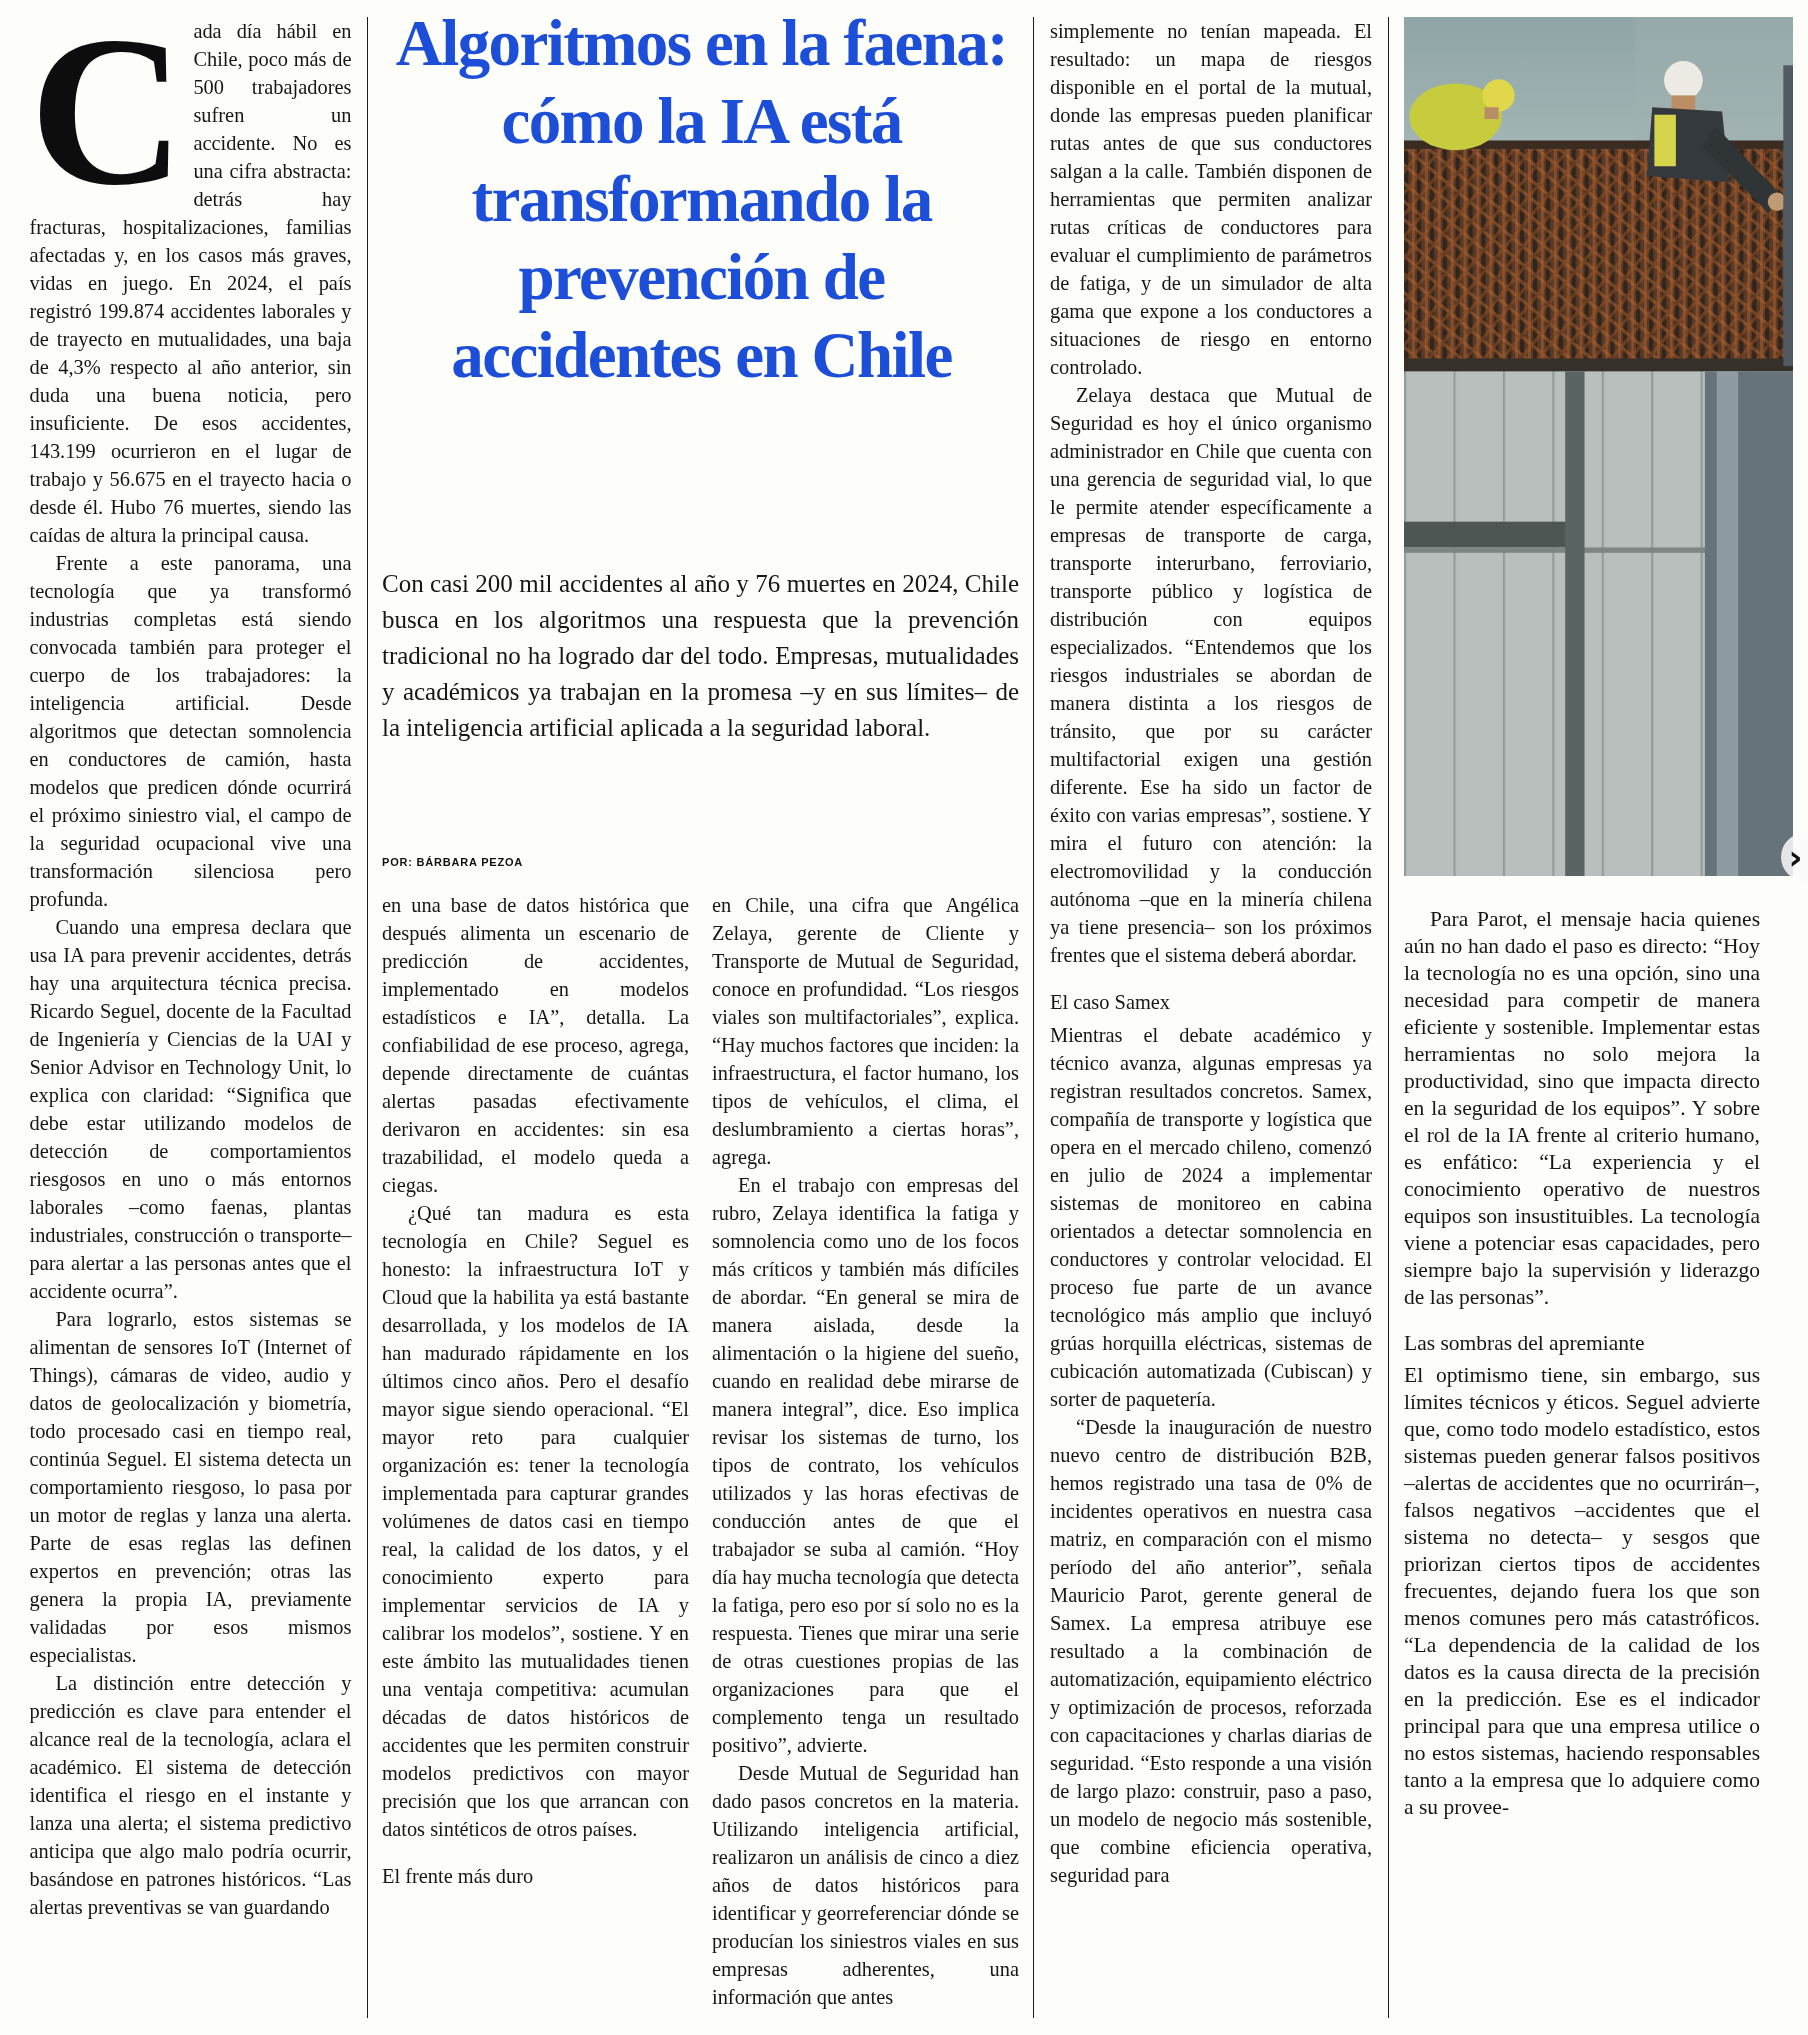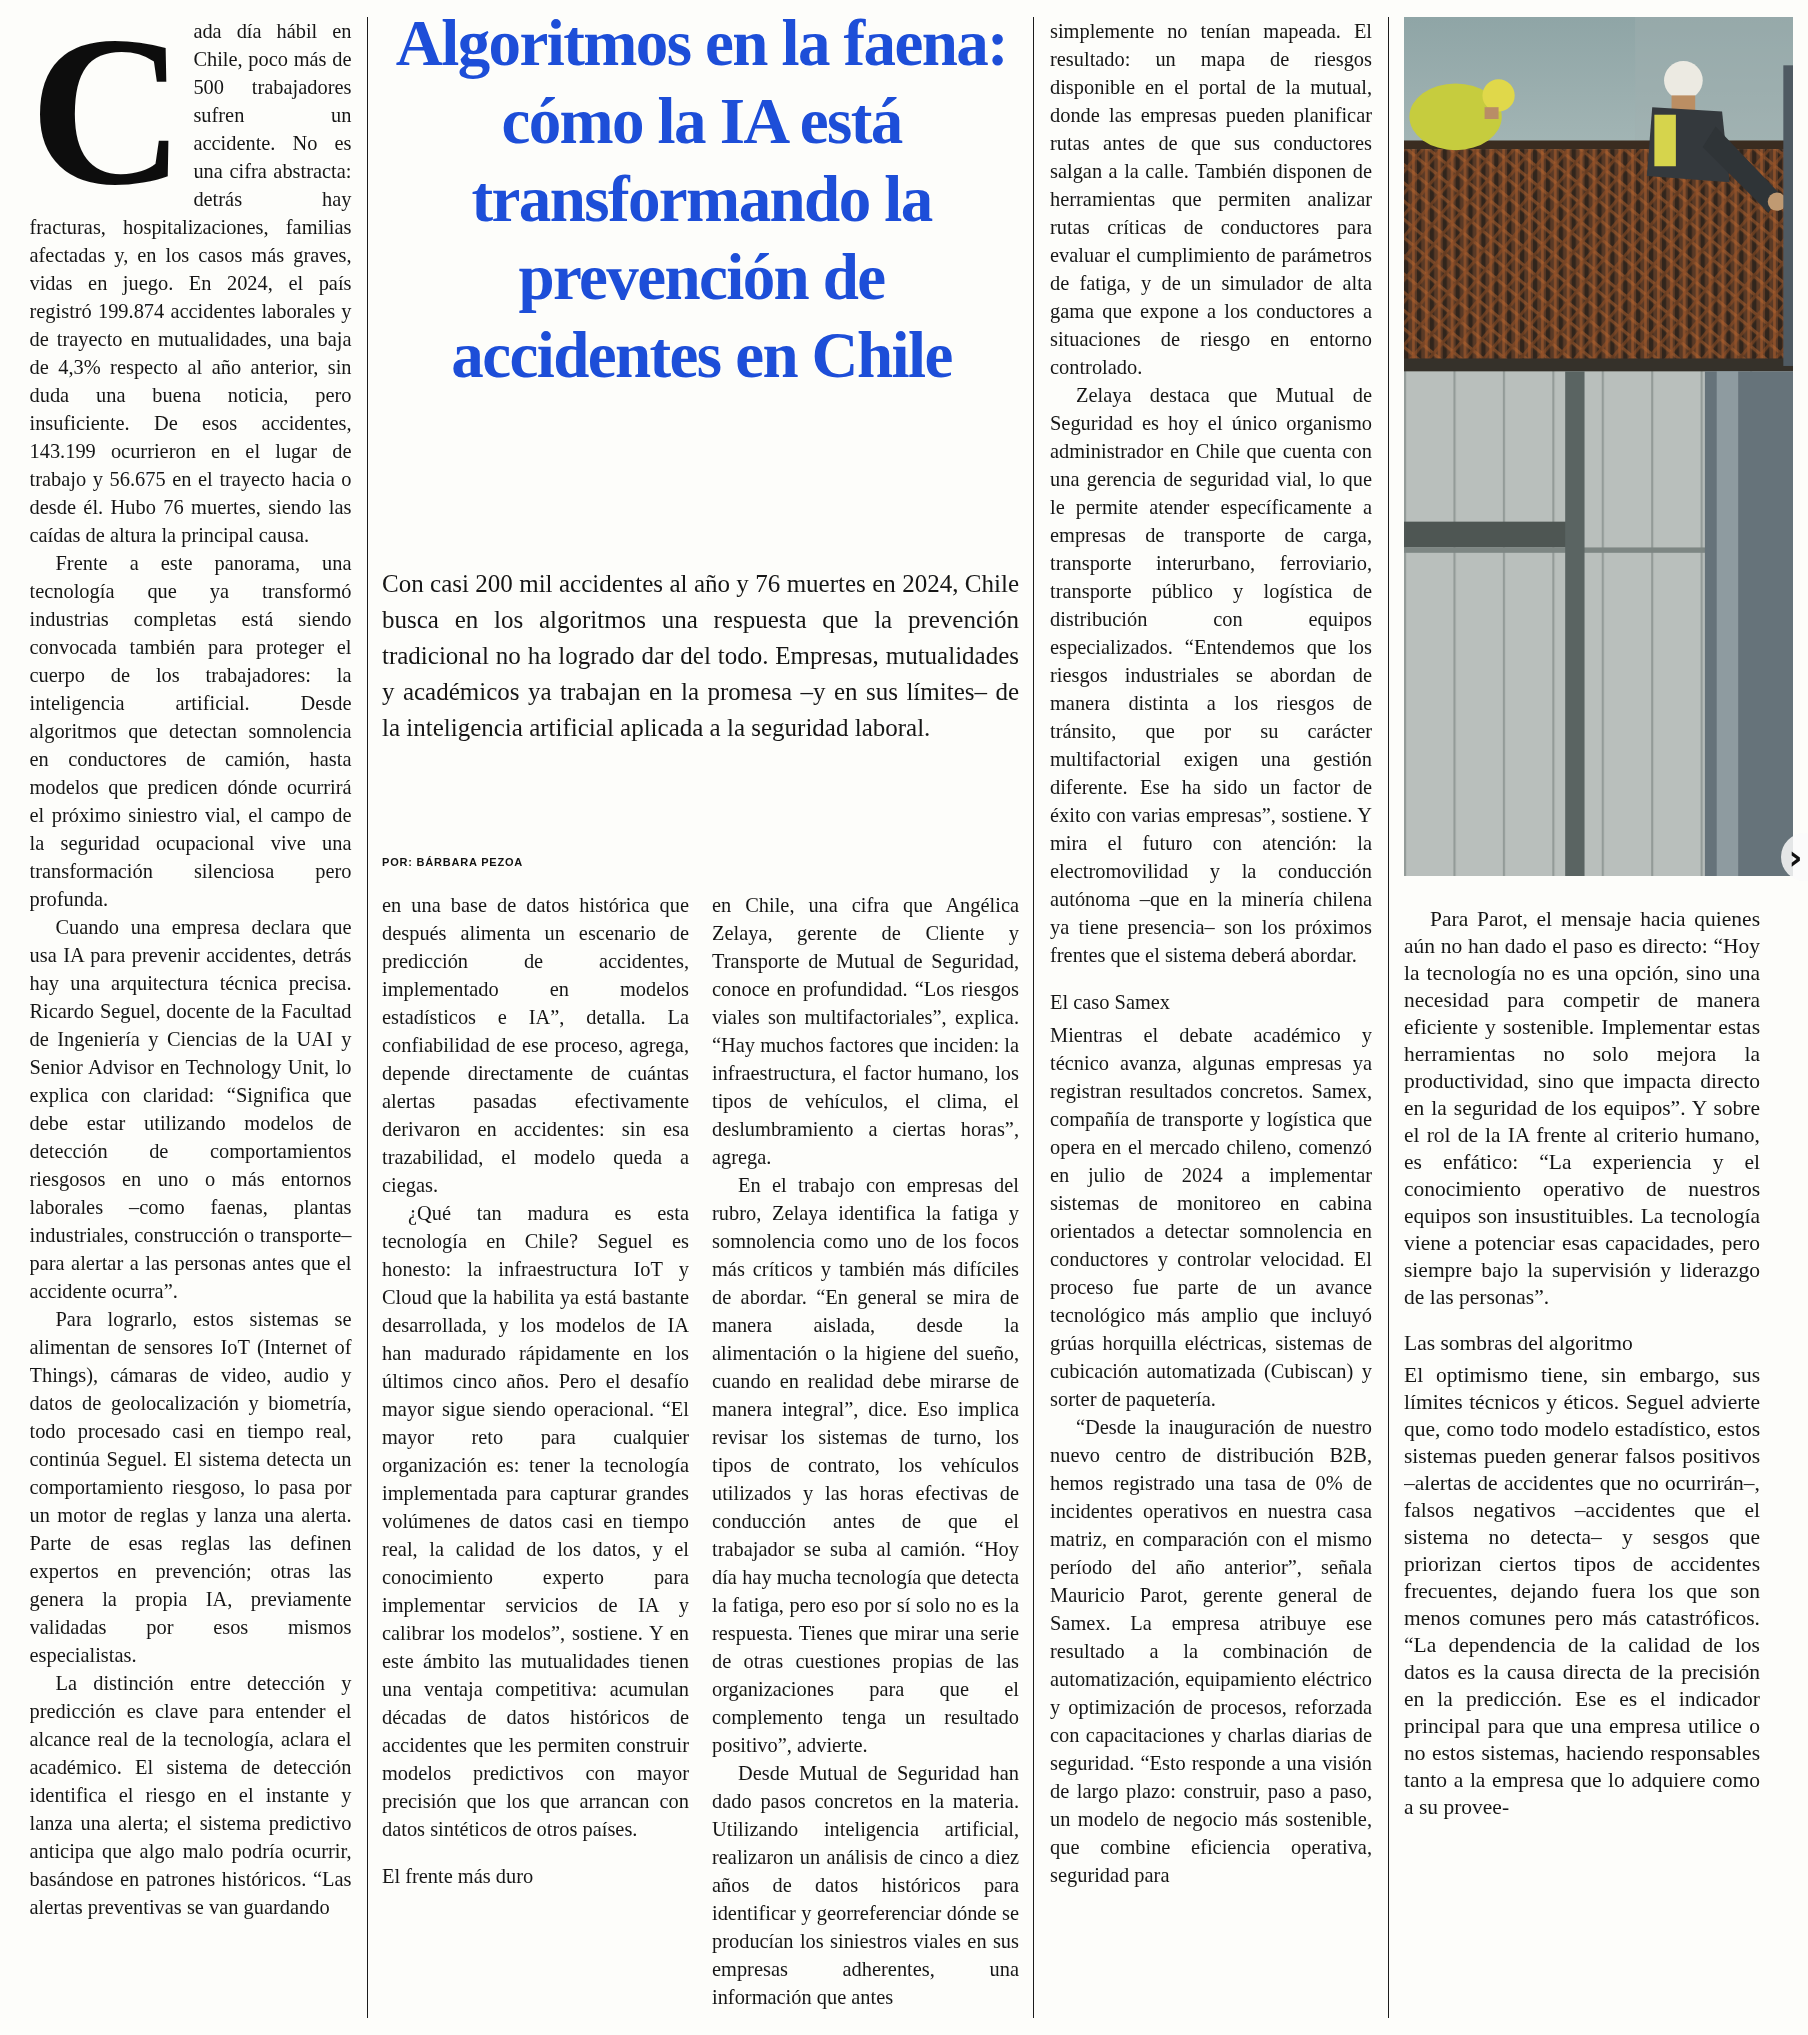--- a/index.html
+++ b/index.html
@@ -133,18 +133,18 @@
       <rect x="582" y="660" width="40" height="940" fill="#8e9ba0"></rect>
     </svg>
   </figure>
 
   <button id="gallery-next" type="button">
     <span>›</span>
   </button>
 
   <section id="col5" class="colblock">
     <p class="indent">Para Parot, el mensaje hacia quienes aún no han dado el paso es directo: “Hoy la tecnología no es una opción, sino una necesidad para competir de manera eficiente y sostenible. Implementar estas herramientas no solo mejora la productividad, sino que impacta directo en la seguridad de los equipos”. Y sobre el rol de la IA frente al criterio humano, es enfático: “La experiencia y el conocimiento operativo de nuestros equipos son insustituibles. La tecnología viene a potenciar esas capacidades, pero siempre bajo la supervisión y liderazgo de las personas”.</p>
-    <p class="sec-h">Las sombras del algoritmo</p>
+    <p class="sec-h">Las sombras del apremiante</p>
     <p>El optimismo tiene, sin embargo, sus límites técnicos y éticos. Seguel advierte que, como todo modelo estadístico, estos sistemas pueden generar falsos positivos –alertas de accidentes que no ocurrirán–, falsos negativos –accidentes que el sistema no detecta– y sesgos que priorizan ciertos tipos de accidentes frecuentes, dejando fuera los que son menos comunes pero más catastróficos. “La dependencia de la calidad de los datos es la causa directa de la precisión en la predicción. Ese es el indicador principal para que una empresa utilice o no estos sistemas, haciendo responsables tanto a la empresa que lo adquiere como a su provee-</p>
   </section>
 
 </div>
 
 
 </body></html>

